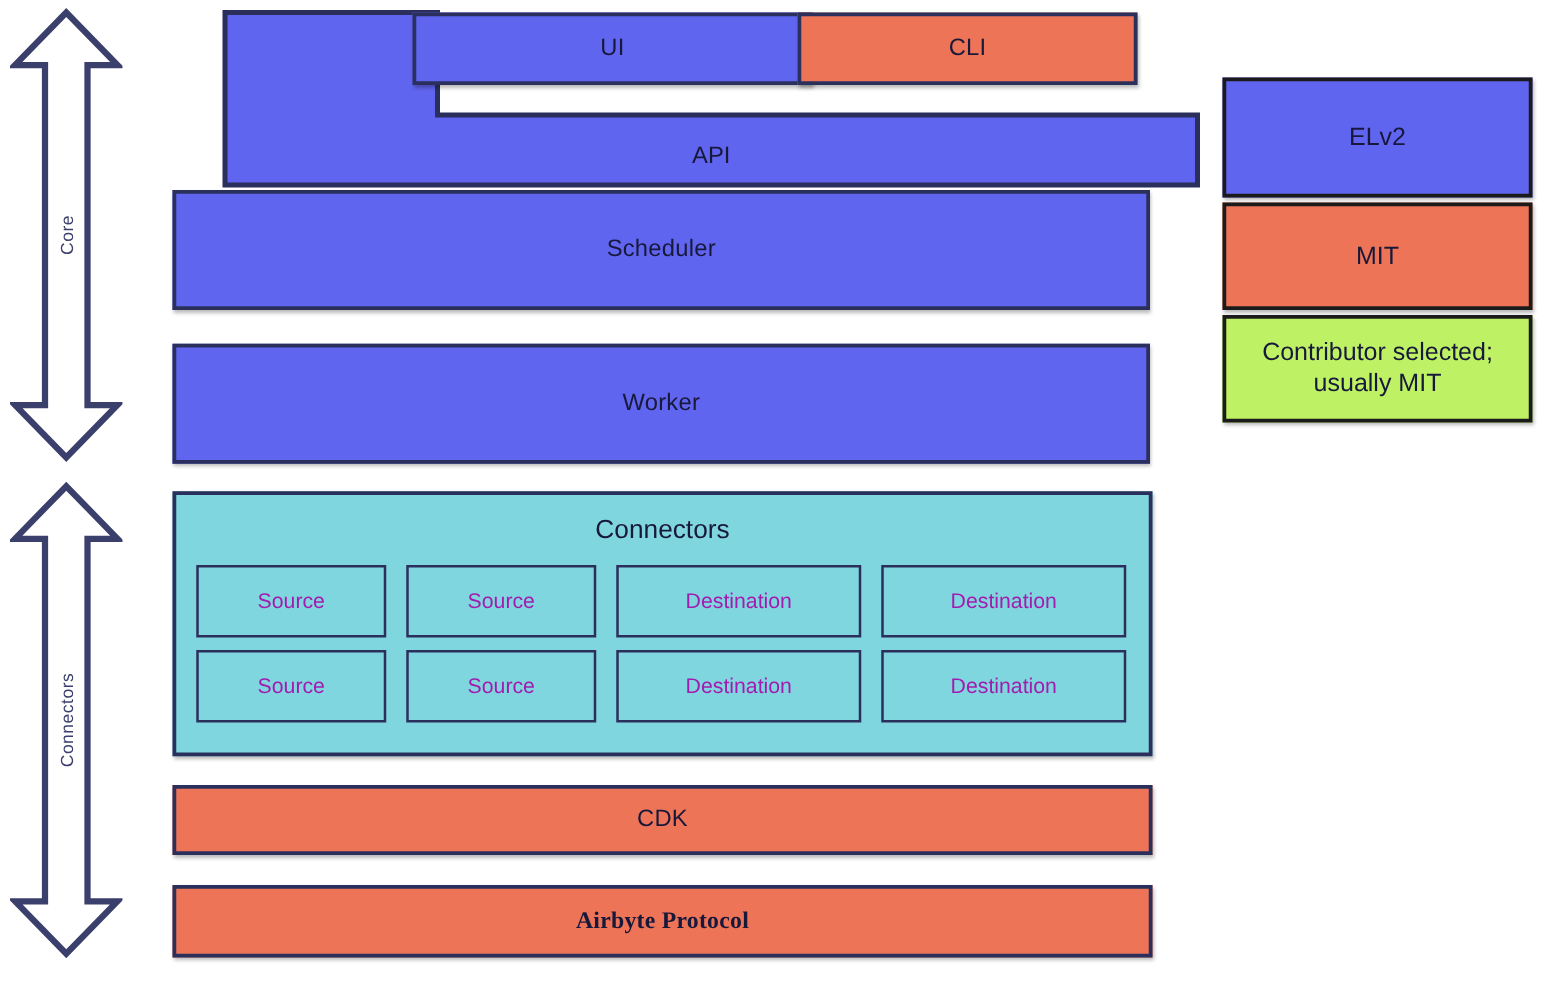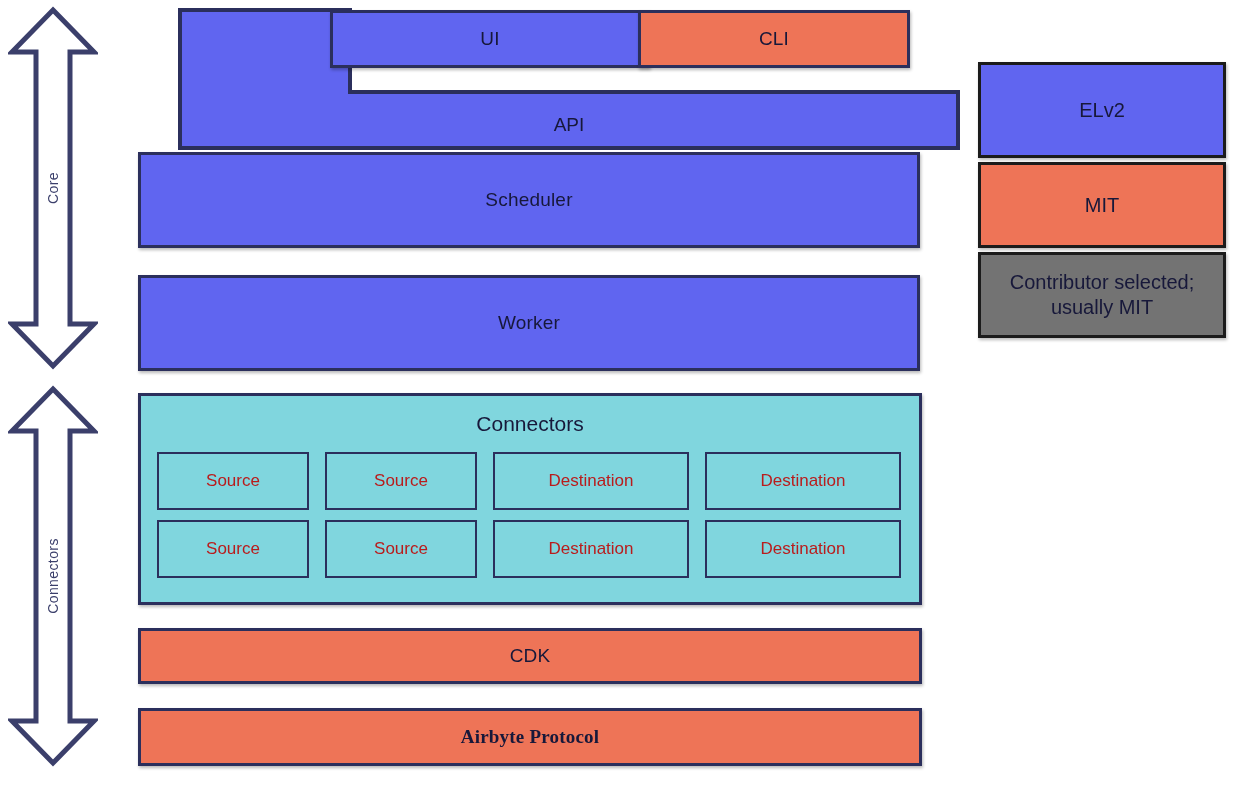--- a/index.html
+++ b/index.html
@@ -29,21 +29,21 @@
     justify-content: center;
     text-align: center;
     color: #17183a;
     font-size: 19px;
     line-height: 1.2;
     letter-spacing: .2px;
     box-shadow: 1px 2px 3px rgba(0,0,0,.28);
   }
   .fill-blue  { background: #6065f0; }
   .fill-red   { background: #ee7457; }
-  .fill-teal  { background: #737373; }
+  .fill-teal  { background: #bef264; }
 
   
   .api-group {
     position: absolute;
     left: 138px;
     top: 8px;
     width: 782px;
     height: 142px;
     margin-left: 40px;
   }
@@ -98,21 +98,21 @@
   }
   .connector-cell {
     box-sizing: border-box;
     height: 58px;
     border: 2px solid #2b2f5c;
     background: #80d6de;
     display: flex;
     align-items: center;
     justify-content: center;
     font-size: 17px;
-    color: #b91c1c;
+    color: #a21caf;
   }
   .cell-src  { flex: 0 0 152px; }
   .cell-dest { flex: 0 0 196px; }
 
   
   .legend { position: absolute; left: 978px; top: 62px; width: 248px; }
   .legend-item {
     box-sizing: border-box;
     border: 3px solid #1b1b1b;
     display: flex;

